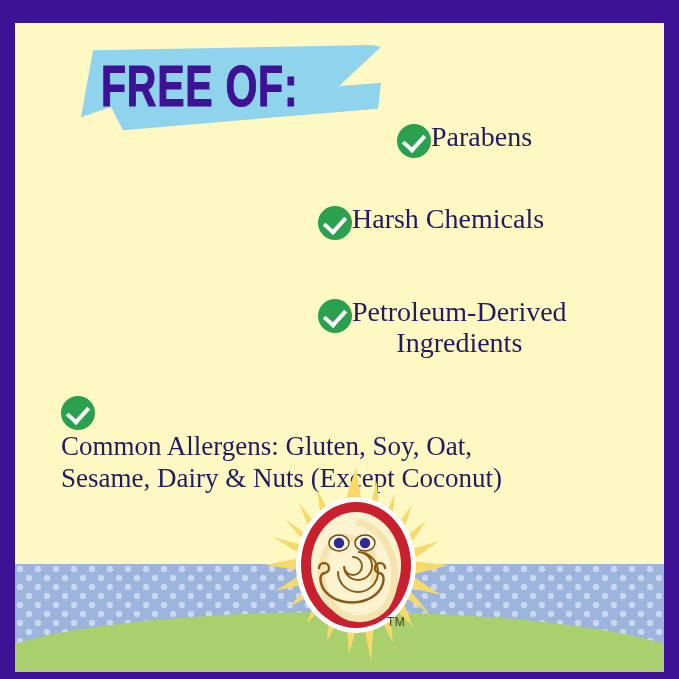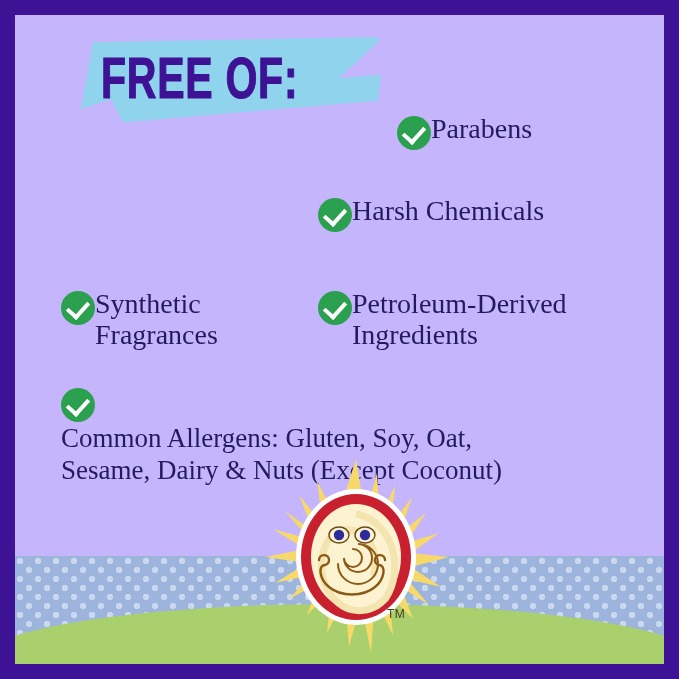--- a/index.html
+++ b/index.html
@@ -12,22 +12,23 @@
 
   #card{
     position:relative;
     width:679px; height:679px;
     background:#3d1294;          
     padding:15px;
   }
   #inner{
     position:relative;
     width:100%; height:100%;
-    background:#c4b5fd;
+    background:#fef9c3;
     overflow:hidden;
+    margin-top:8px;
   }
 
   
   #banner-wrap{
     position:absolute;
     left:66px; top:22px;
     width:300px; height:86px;
   }
   #banner-shape{
     position:absolute; inset:0;
@@ -82,21 +83,21 @@
     font-family:"Liberation Serif", serif;
     font-size:28px;
     line-height:31px;
     white-space:pre-line;
   }
 
   #item-parabens      { left:382px; top:98px;  }
   #item-sulfates      { left: 46px; top:178px; }
   #item-harsh         { left:303px; top:180px; }
   #item-synthetic     { left: 46px; top:273px; }
-  #item-petroleum     { left:303px; top:273px; }
+  #item-petroleum     { left:303px; top:273px;text-align:center; }
   #item-allergens     { left: 46px; top:370px;flex-direction:column; }
   #item-allergens .label{ font-size:27px; line-height:32px; }
 
   
   #scene{
     position:absolute;
     left:0; right:0; bottom:0;
     height:108px;
     overflow:hidden;
   }
@@ -146,25 +147,20 @@
       <span class="check"></span>
       <span class="label">Parabens</span>
     </div>
 
 
     <div class="item" id="item-harsh">
       <span class="check"></span>
       <span class="label">Harsh Chemicals</span>
     </div>
 
-    <div class="item" id="item-synthetic">
-      <span class="check"></span>
-      <span class="label">Synthetic
-Fragrances</span>
-    </div>
 
     <div class="item" id="item-petroleum">
       <span class="check"></span>
       <span class="label">Petroleum-Derived
 Ingredients</span>
     </div>
 
     <div class="item" id="item-allergens">
       <span class="check"></span>
       <span class="label">Common Allergens: Gluten, Soy, Oat,

